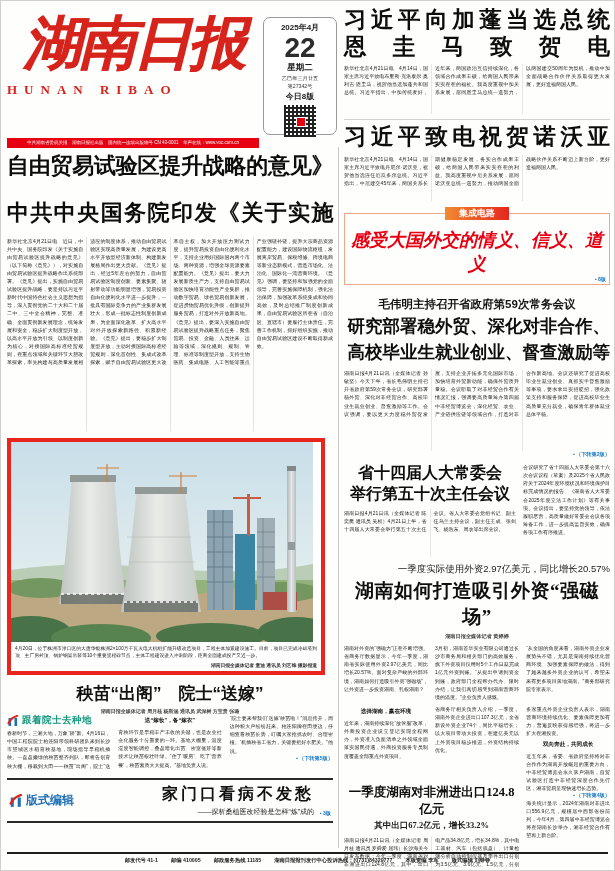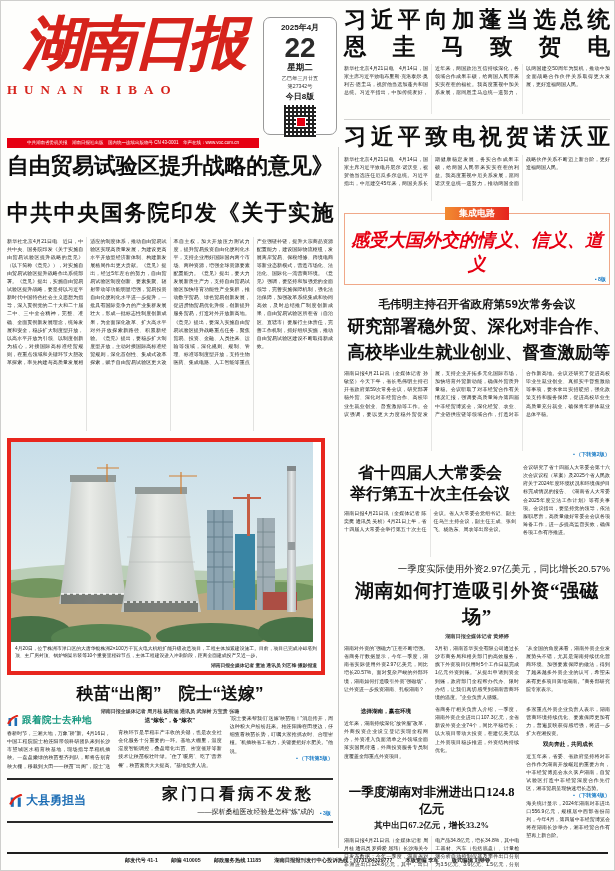--- a/index.html
+++ b/index.html
@@ -209,21 +209,21 @@
       </div>
     </div>
 
     <div class="county">
       <div class="county-logo">
         <svg width="14" height="14" viewBox="0 0 12 12">
           <rect x="1.5" y="3" width="2.6" height="8" fill="#1f6fb5"></rect>
           <rect x="7.5" y="3" width="2.6" height="8" fill="#1f6fb5"></rect>
           <path d="M1,9 C4,3 7,2 11,0.5" stroke="#e02418" stroke-width="2" fill="none"></path>
         </svg>
-        <span class="county-logo-label">大县勇担当</span>
+        <span class="county-logo-label">版式编辑</span>
       </div>
       <div class="county-center">
         <div class="county-title">家门口看病不发愁</div>
         <div class="county-sub">——探析桑植医改经验是怎样“炼”成的</div>
       </div>
       <div class="pref" style="align-self:flex-end;">3版</div>
     </div>
   </div>
 
   <div class="divider-v"></div>

